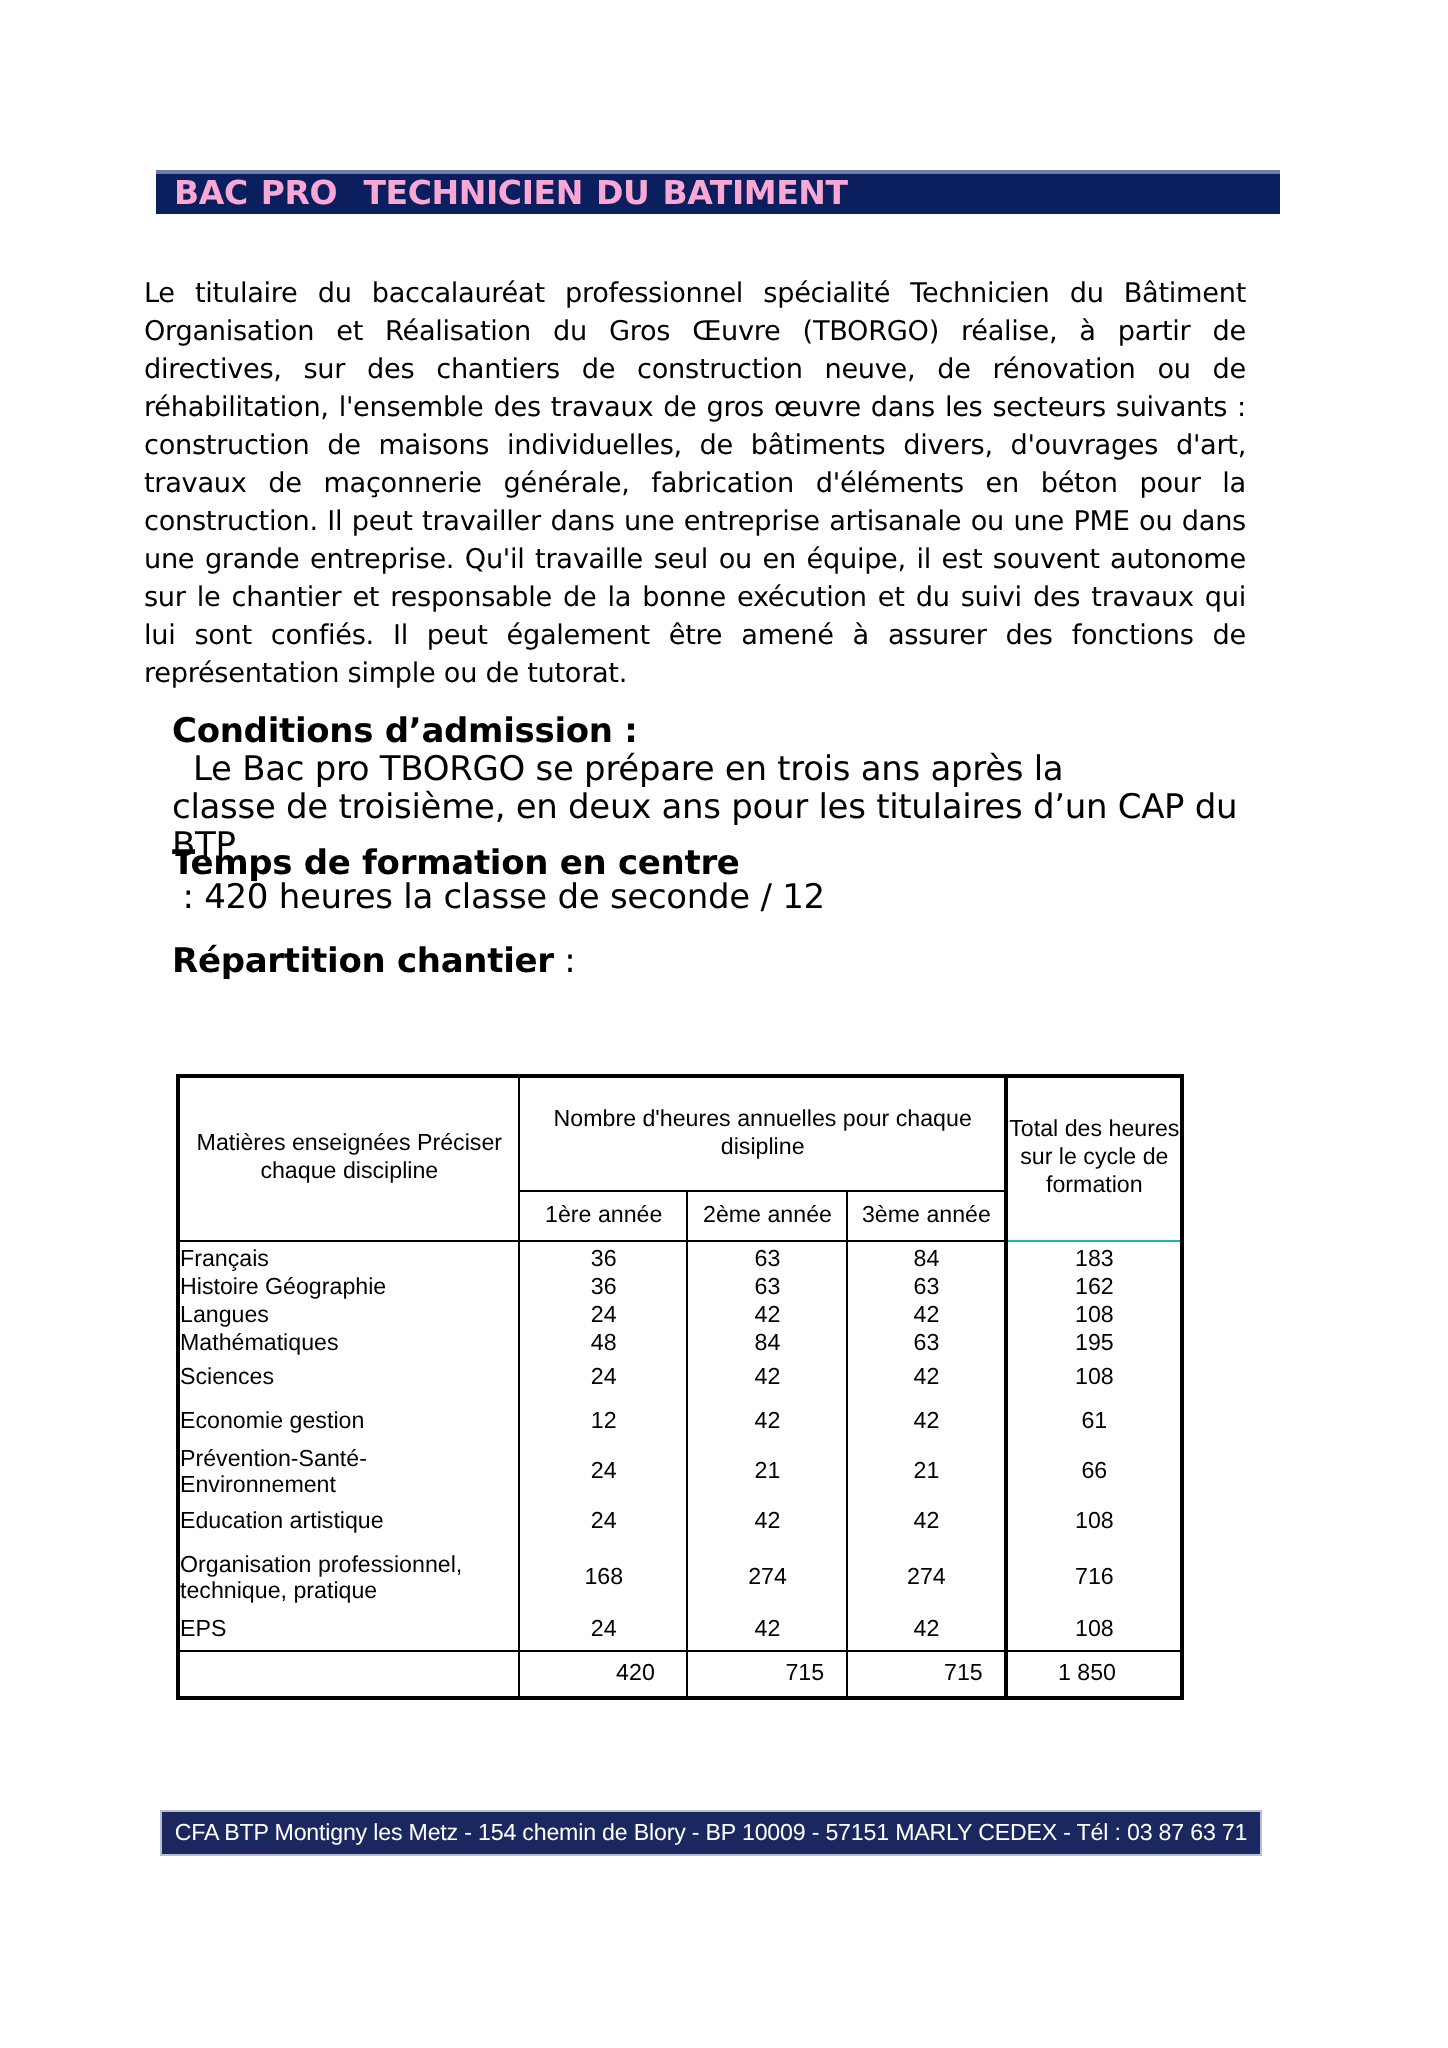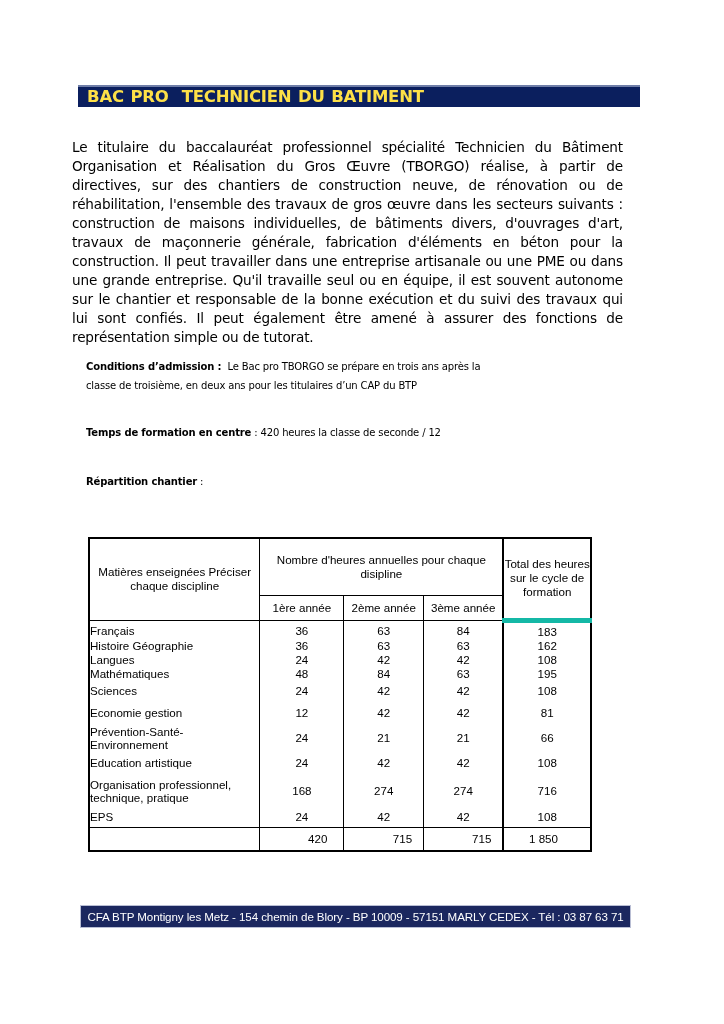--- a/index.html
+++ b/index.html
@@ -6,33 +6,33 @@
     body { width: 724px; height: 1024px; position: relative; overflow: hidden;
            font-family: "DejaVu Sans", sans-serif; color: #000; }
 
     .title-bar {
       position: absolute; left: 78px; top: 85px; width: 562px; height: 22px;
       background: #0b1f5e; border-top: 2px solid #6f7ea8;
       box-sizing: border-box;
     }
     .title-bar span {
       position: absolute; left: 9px; top: 0px;
-      color: #fde047; font-weight: bold; font-size: 16.5px; line-height: 20px;
+      color: #f9a8d4; font-weight: bold; font-size: 16.5px; line-height: 20px;
       font-family: "DejaVu Sans", sans-serif; letter-spacing: -0.2px;
       word-spacing: 1px;
     }
 
     .intro {
       position: absolute; left: 72px; top: 138px; width: 551px;
       font-size: 13.6px; line-height: 19px; text-align: justify;
       letter-spacing: -0.15px;
     }
     .para {
       position: absolute; left: 86px; width: 560px;
-      font-size: 10px; line-height: 19px; letter-spacing: -0.15px;
+      font-size: 17px; line-height: 19px; letter-spacing: -0.15px;
     }
     .para b { font-weight: bold; }
     .cond { top: 357px; }
     .temps { top: 424px; line-height: 17px; }
     .repart { top: 472px; }
 
     table.hours {
       position: absolute; left: 88px; top: 537px; width: 504px;
       border-collapse: collapse;
       font-family: "Liberation Sans", sans-serif; font-size: 11.6px;
@@ -42,21 +42,21 @@
       font-weight: normal; padding: 0; vertical-align: middle;
     }
     .c0 { width: 185px; }
     .c1 { width: 87px; }
     .c2 { width: 87px; }
     .c3 { width: 87px; }
     .c4 { width: 93px; }
 
     th.h-mat { text-align: center; border-right: 1px solid #000; border-bottom: 1px solid #000; padding: 0 8px; line-height: 14px; }
     th.h-nb { text-align: center; height: 57px; border-right: 2px solid #000; line-height: 14px; vertical-align: top; padding-top: 16px; box-sizing: border-box; }
-    th.h-tot { text-align: center; border-left: 2px solid #000; border-bottom: 5px solid #14b8a6; line-height: 14px; padding-top: 20px; vertical-align: top; }
+    th.h-tot { text-align: center; border-left: 2px solid #000; border-bottom: 1px solid #14b8a6; line-height: 14px; padding-top: 20px; vertical-align: top; }
     th.h-year { text-align: center; height: 24px; border-top: 1px solid #000; border-bottom: 1px solid #000; border-right: 1px solid #000; }
     th.h-year.last { border-right: 2px solid #000; }
 
     td.subj { text-align: left; padding-left: 2px; border-right: 1px solid #000; line-height: 13px; }
     td.num { text-align: center; border-right: 1px solid #000; }
     td.num.y3 { border-right: 2px solid #000; }
     td.num.tot { border-right: none; }
 
     tr.r-tight td { height: 14px; line-height: 14px; }
     tr.r-first td { padding-top: 2px; margin-left: 24px; }
@@ -157,21 +157,21 @@
       <td class="num">24</td>
       <td class="num">42</td>
       <td class="num y3">42</td>
       <td class="num tot">108</td>
     </tr>
     <tr class="r-eco">
       <td class="subj">Economie gestion</td>
       <td class="num">12</td>
       <td class="num">42</td>
       <td class="num y3">42</td>
-      <td class="num tot">81</td>
+      <td class="num tot">61</td>
     </tr>
     <tr class="r-pse">
       <td class="subj">Prévention-Santé-Environnement</td>
       <td class="num">24</td>
       <td class="num">21</td>
       <td class="num y3">21</td>
       <td class="num tot">66</td>
     </tr>
     <tr class="r-edu">
       <td class="subj">Education artistique</td>

